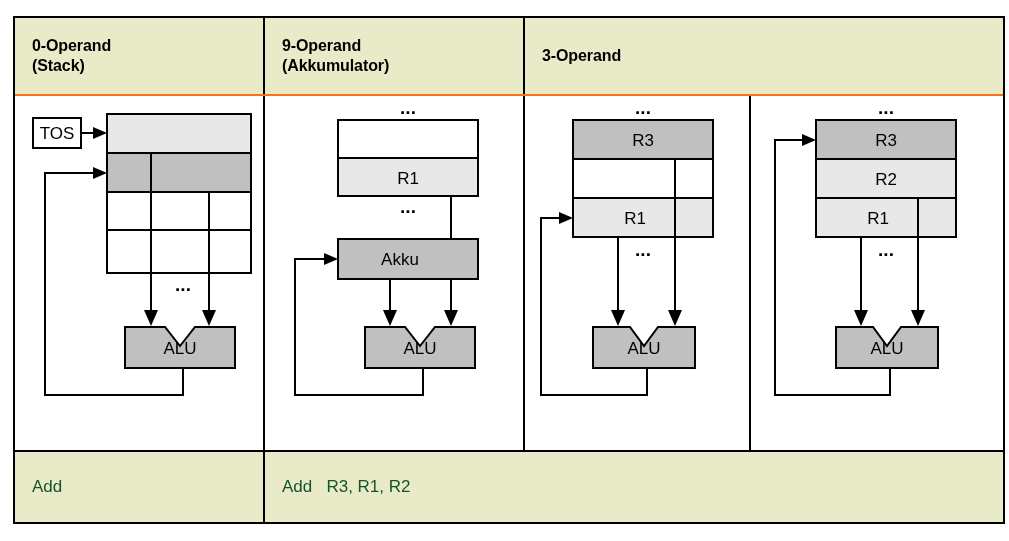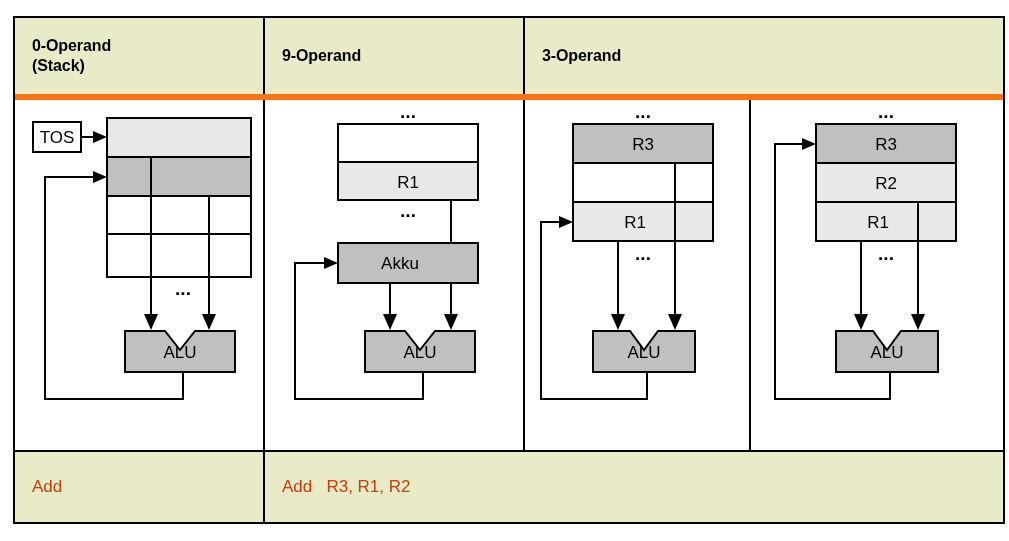--- a/index.html
+++ b/index.html
@@ -23,21 +23,21 @@
     height: 508px;
     box-sizing: border-box;
     border: 2px solid #000000;
     display: flex;
     flex-direction: column;
     background: #ffffff;
   }
   .row-head {
     display: flex;
     height: 76px;
-    border-bottom: 6px solid #f97316;
+    border-bottom: 2px solid #f97316;
     flex: 0 0 76px;
   }
   .row-body {
     display: flex;
     flex: 1 1 auto;
     border-bottom: 2px solid #000000;
   }
   .row-foot {
     display: flex;
     height: 70px;
@@ -73,21 +73,21 @@
     overflow: hidden;
   }
   .foot-cell {
     background: #e9ebc8;
     display: flex;
     align-items: center;
     padding-left: 17px;
   }
   .foot-text {
     font-size: 17px;
-    color: #c2410c;
+    color: #14532d;
     white-space: pre;
   }
   svg { display: block; }
   .dia { position: absolute; left: 0; top: 0; }
 </style>
 </head>
 <body>
 
 <div id="page">
   <div class="table">
@@ -95,20 +95,21 @@
     <div class="row-head">
       <div class="cell c0 head-cell">
         <div class="head-text">
           <div>0-Operand</div>
           <div>(Stack)</div>
         </div>
       </div>
       <div class="cell c1 head-cell">
         <div class="head-text">
           <div>9-Operand</div>
+          <div>(Akkumulator)</div>
         </div>
       </div>
       <div class="cell c3 head-cell">
         <div class="head-text">
           <div>3-Operand</div>
         </div>
       </div>
     </div>
 
     <div class="row-body">

